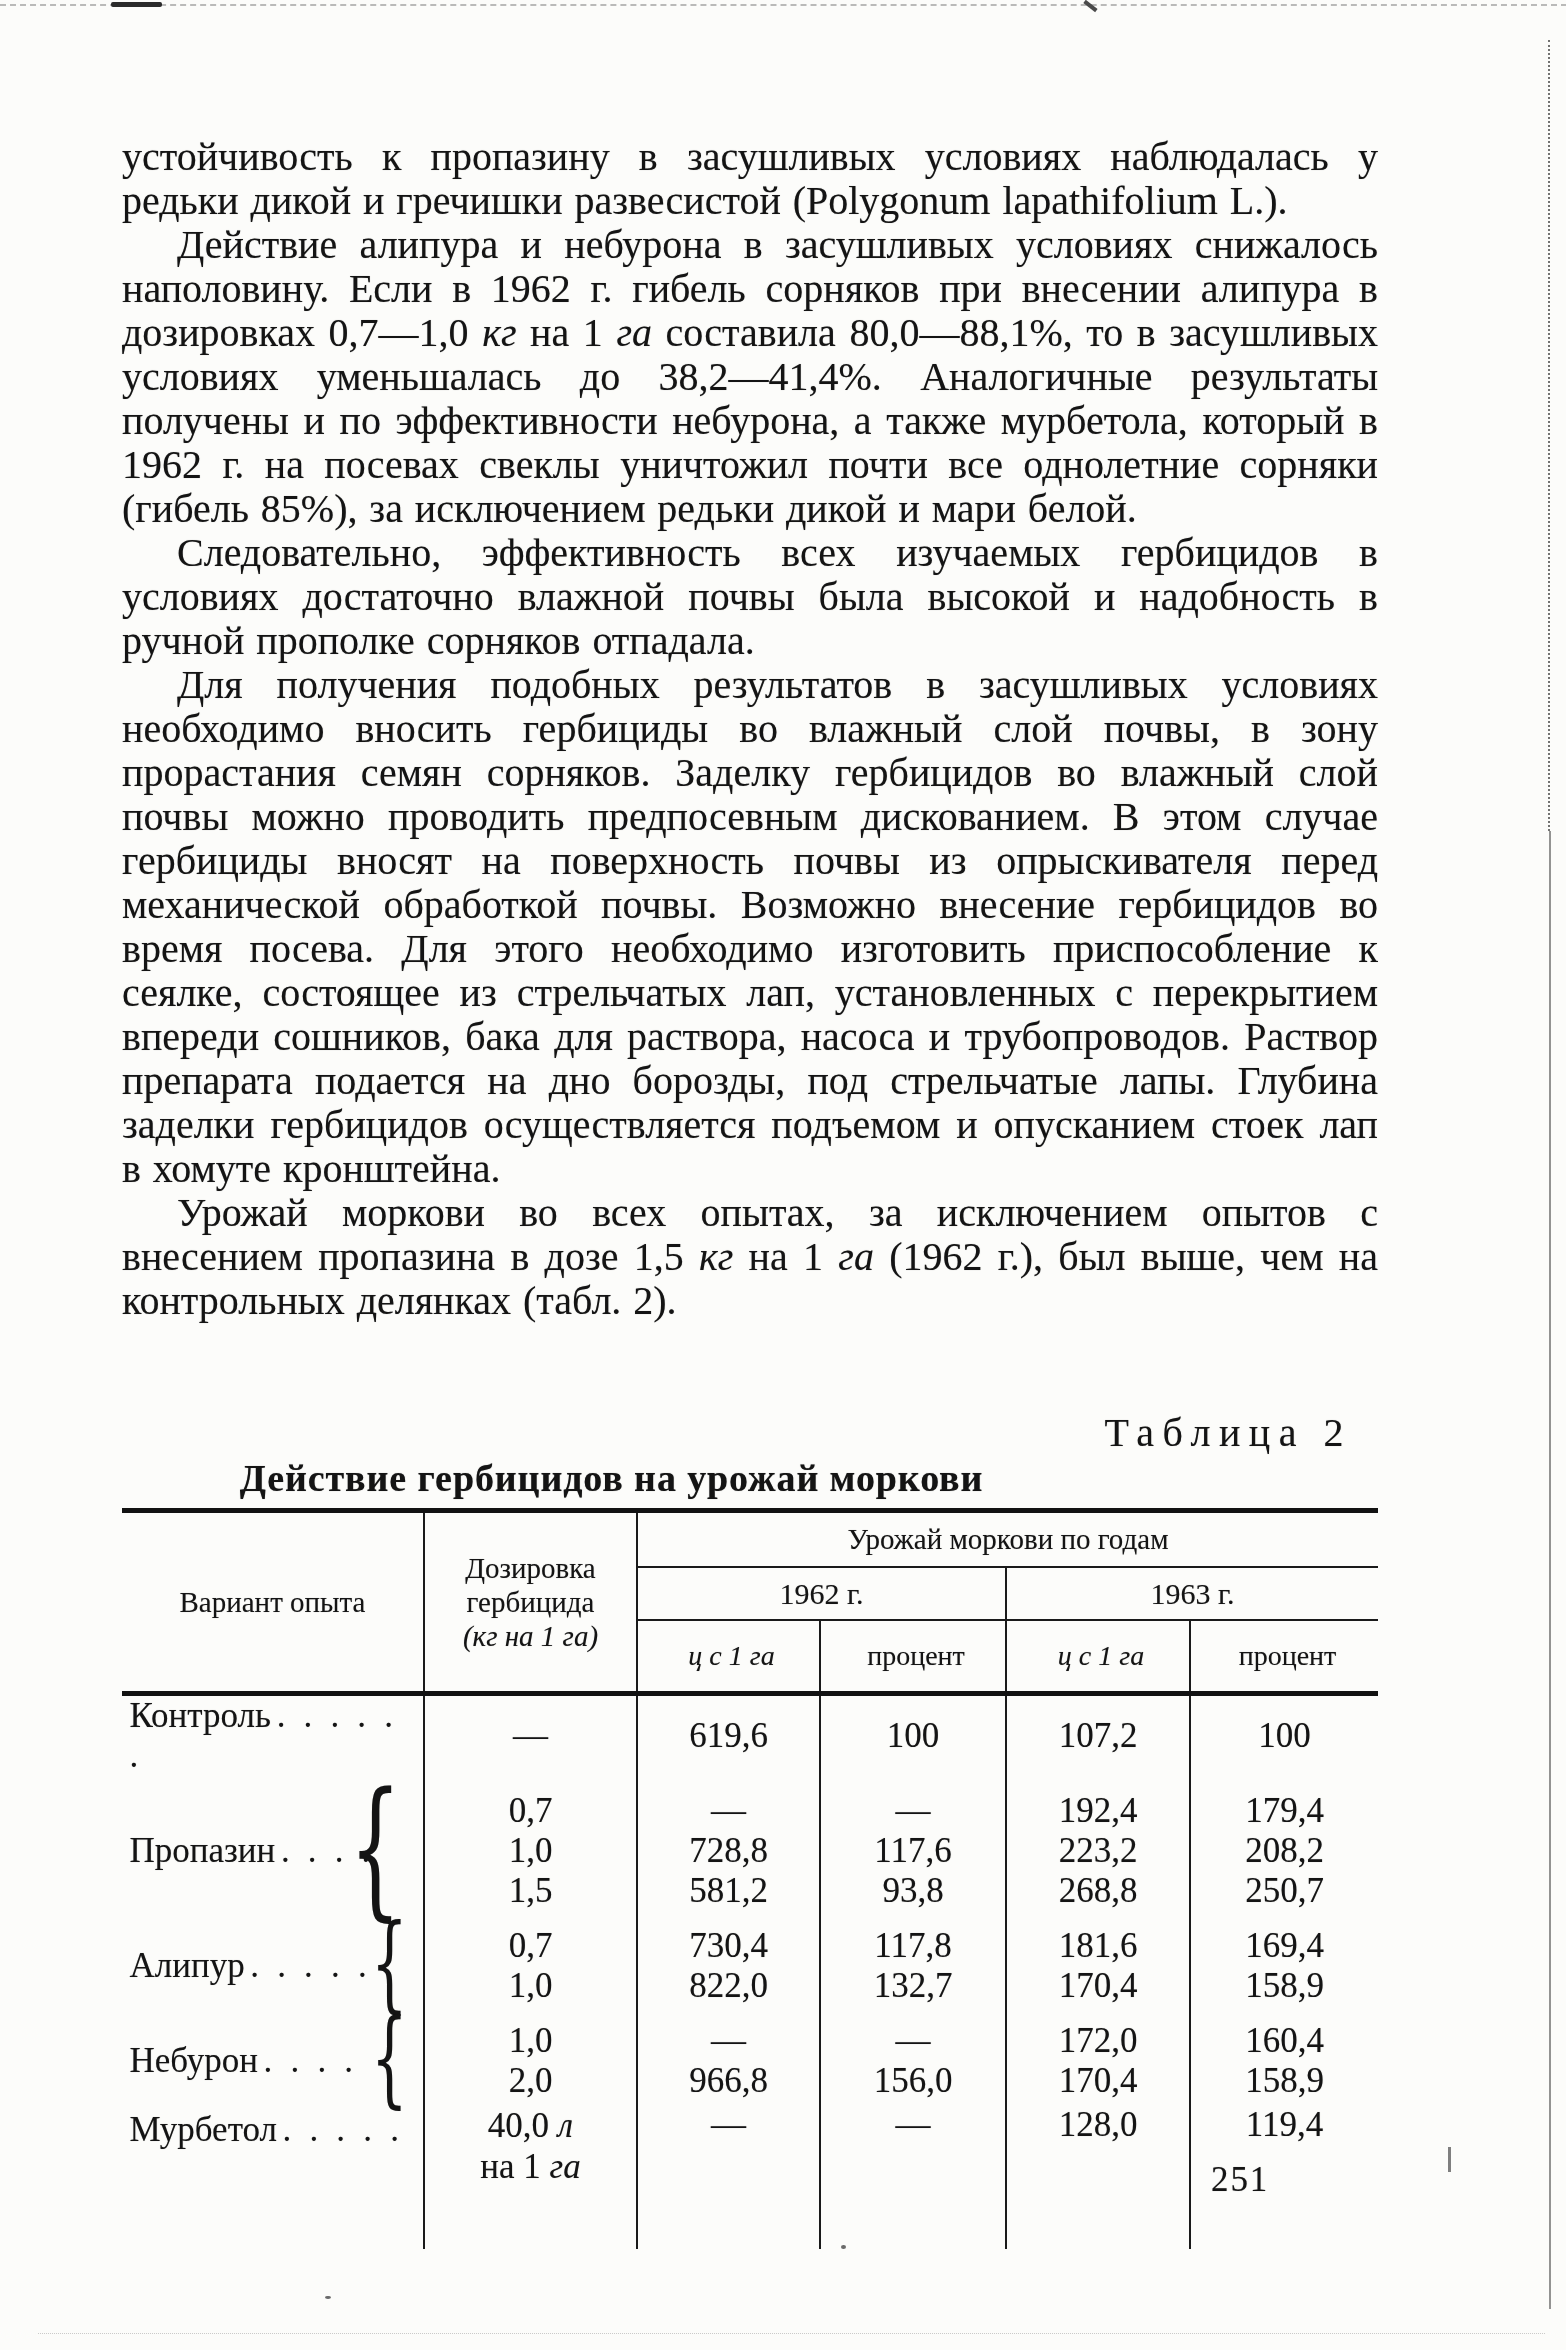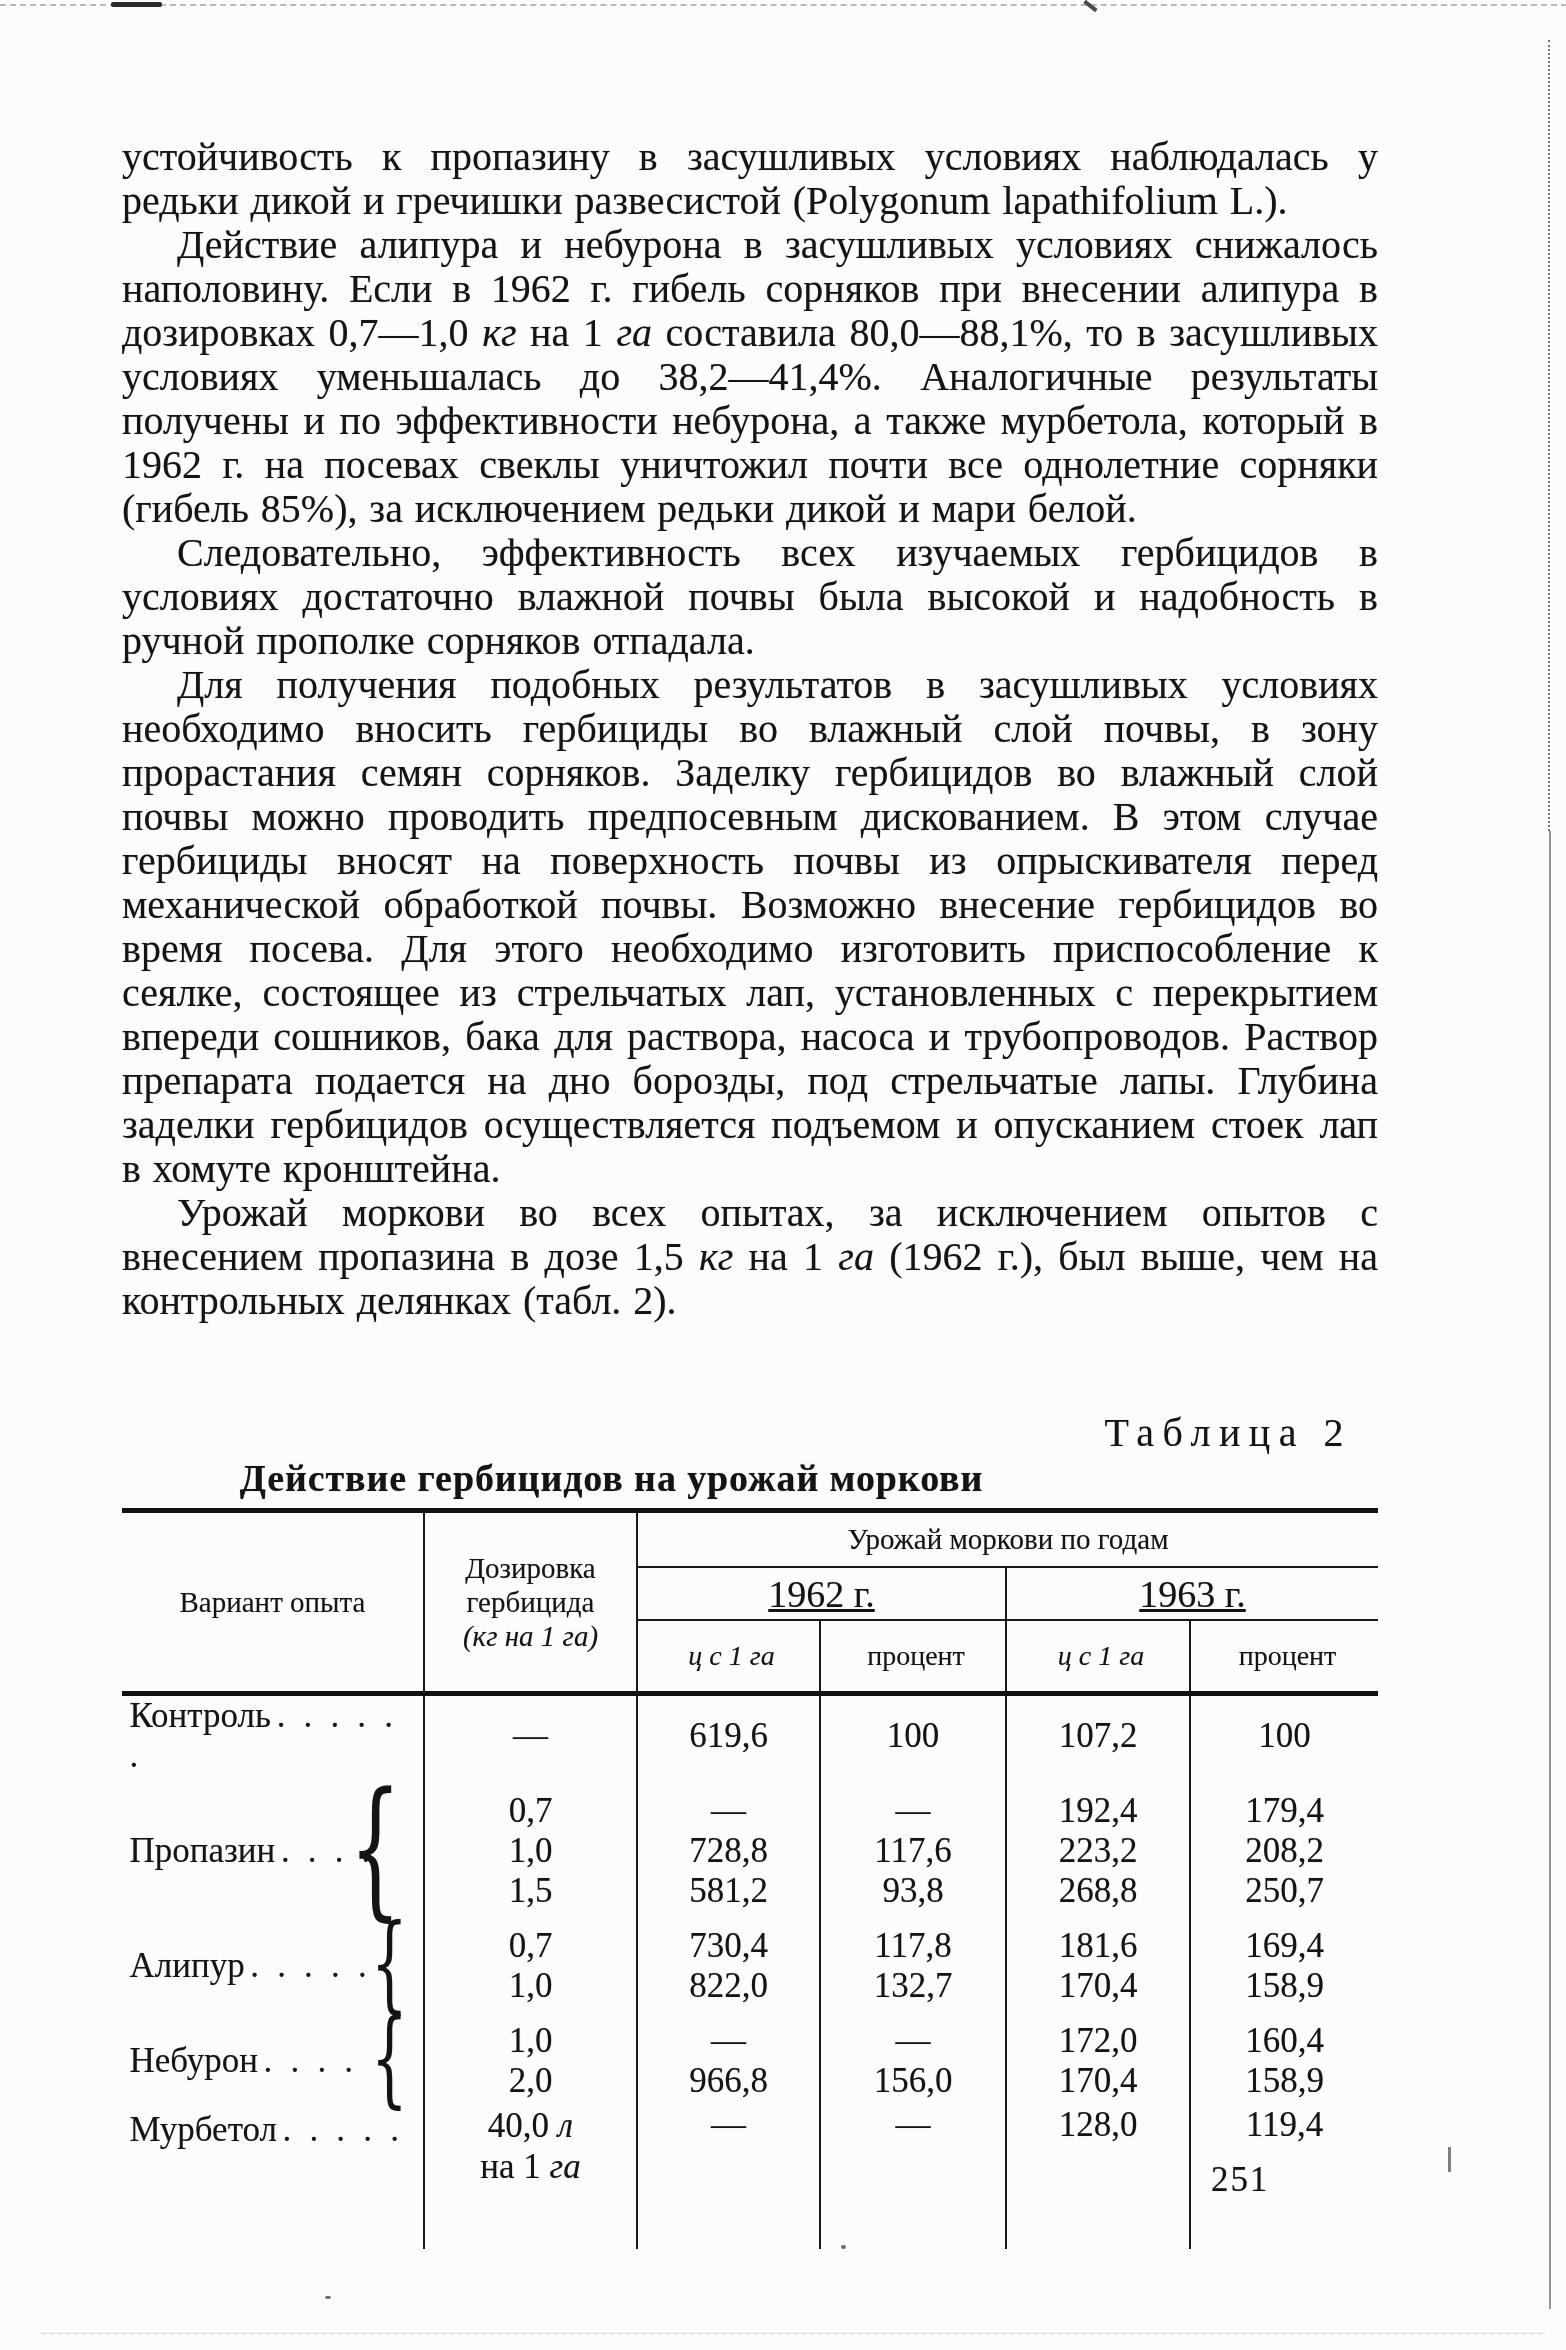--- a/index.html
+++ b/index.html
@@ -35,21 +35,21 @@
     text-shadow:0 0 0.9px rgba(10,10,10,.45);
   }
   
   #table-wrap{position:absolute;left:122px;top:1508px;width:1256px;}
   table{border-collapse:collapse;table-layout:fixed;width:1256px;border-top:5.6px solid #121212;}
   td{padding:0;vertical-align:middle;text-align:center;font-size:35px;
      text-shadow:0 0 0.9px rgba(10,10,10,.35);}
   .vl{border-left:2.8px solid #1a1a1a;}
   .hvar,.hdose{font-size:29px;line-height:34px;}
   .hgroup{font-size:29px;height:53px;border-bottom:2.8px solid #1a1a1a;}
-  .hyear{font-size:38px;height:51px;border-bottom:2.8px solid #1a1a1a;text-decoration:underline;}
+  .hyear{font-size:30px;height:51px;border-bottom:2.8px solid #1a1a1a;}
   .hunit{font-size:28px;height:70px;padding-left:6px;}
   .hvar,.hdose,.hunit{border-bottom:5.6px solid #121212;}
   .lbl{text-align:left;padding-left:7.5px;position:relative;font-size:35px;}
   .dots{letter-spacing:4.7px;padding-left:5.6px;}
   tr.kr td{height:60px;}
   tr.r td{height:40px;}
   tr.gp td{height:15px;}
   tr.tail td{height:26px;}
   tr.murb td{vertical-align:top;padding-top:3.8px;height:113px;}
   tr.murb td.lbl{padding-top:9.4px;}

